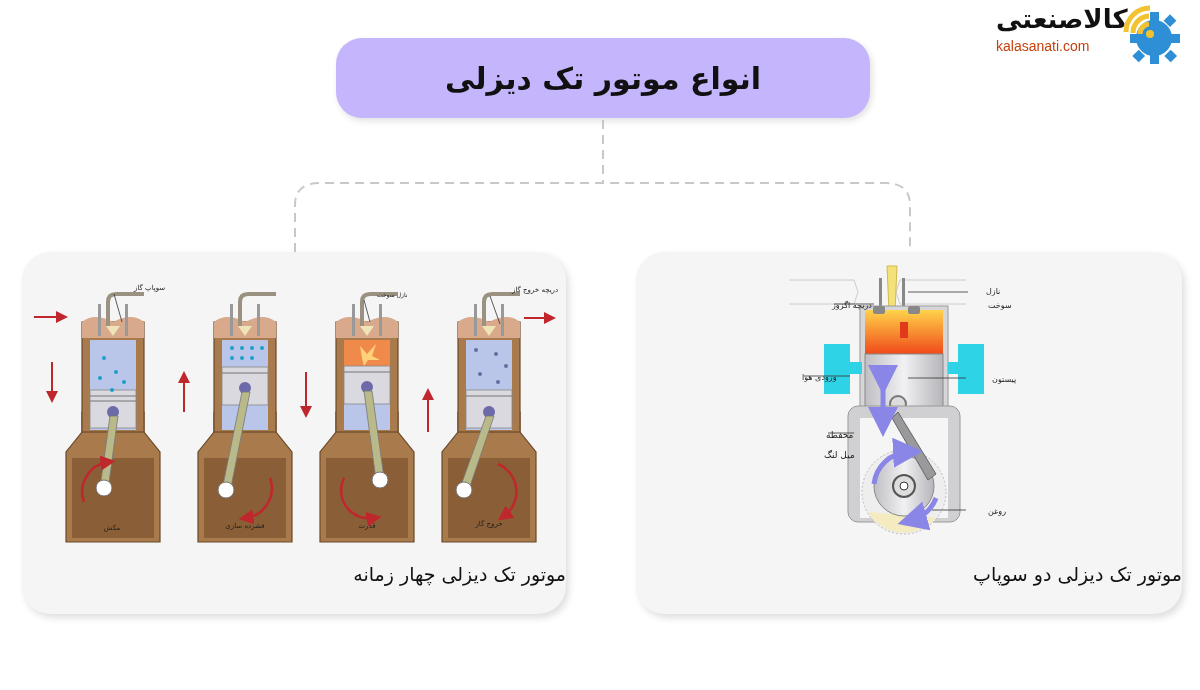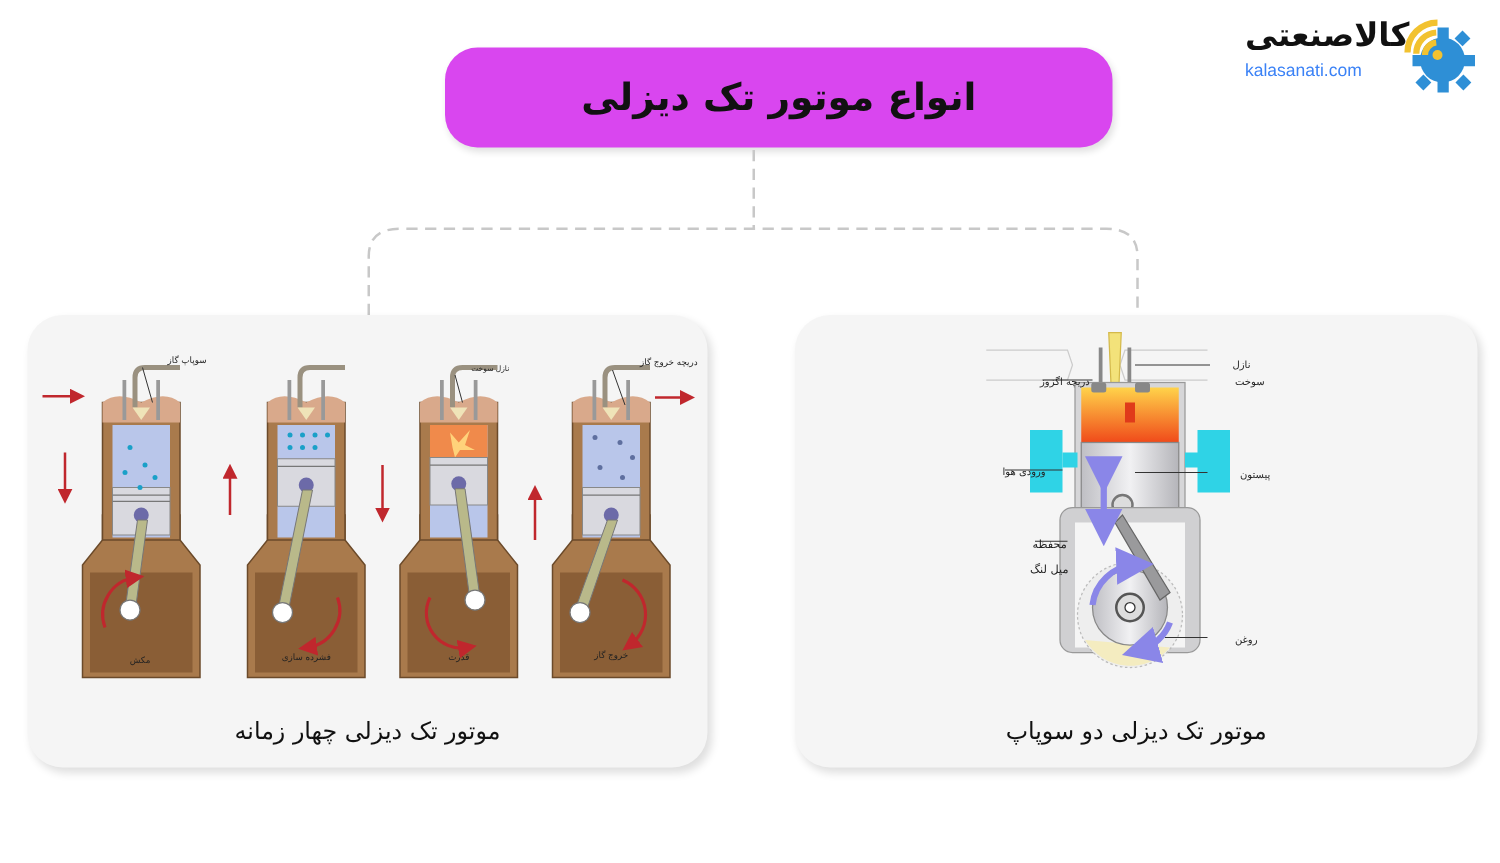--- a/index.html
+++ b/index.html
@@ -2,49 +2,49 @@
 <html><head>
   <meta charset="utf-8">
   <style>
     html, body { margin:0; padding:0; }
     body {
       width:1200px; height:690px; position:relative; overflow:hidden;
       background:#ffffff;
       font-family:"DejaVu Sans", sans-serif;
     }
     .title-box {
-      position:absolute; left:356px; top:38px; width:534px; height:80px;
-      background:#d946ef; border-radius:26px;
+      position:absolute; left:336px; top:38px; width:534px; height:80px;
+      background:#c4b5fd; border-radius:26px;
       box-shadow: 2px 3px 6px rgba(0,0,0,0.12);
       display:flex; align-items:center; justify-content:center;
     }
     .title-box span {
       font-size:30px; font-weight:bold; color:#111; direction:rtl;
     }
     .connector { position:absolute; left:0; top:0; }
     .card {
       position:absolute; top:252px; height:362px;
       background:#f5f5f5; border-radius:28px;
       box-shadow: 3px 4px 7px rgba(0,0,0,0.13);
     }
     .card.left { left:22px; width:544px; }
     .card.right { left:636px; width:546px; }
     .card .caption {
-      position:absolute; left:0; right:0; bottom:18px; text-align:center;
+      position:absolute; left:0; right:0; bottom:29px; 
       font-size:19px; color:#111; direction:rtl;
     }
     .card svg { position:absolute; left:0; top:0; }
     .lbl { font-family:"DejaVu Sans", sans-serif; fill:#222; }
-    .logo { position:absolute; left:990px; top:12px; width:190px; height:64px; }
+    .logo { position:absolute; left:990px; top:2px; width:190px; height:64px; }
     .logo .fa {
       position:absolute; left:6px; top:2px; font-size:26px; font-weight:bold;
       color:#111; direction:rtl; letter-spacing:-1px;
     }
     .logo .en {
-      position:absolute; left:6px; top:36px; font-size:14px; color:#3b82f6;
+      position:absolute; left:6px; top:36px; font-size:14px; color:#c2410c;
       font-family:"Liberation Sans", sans-serif;
     }
     .logo svg { position:absolute; left:128px; top:0; }
   </style>
 </head>
 <body>
 
 <div class="logo">
   <span class="fa">کالاصنعتی</span>
   <span class="en">kalasanati.com</span>

